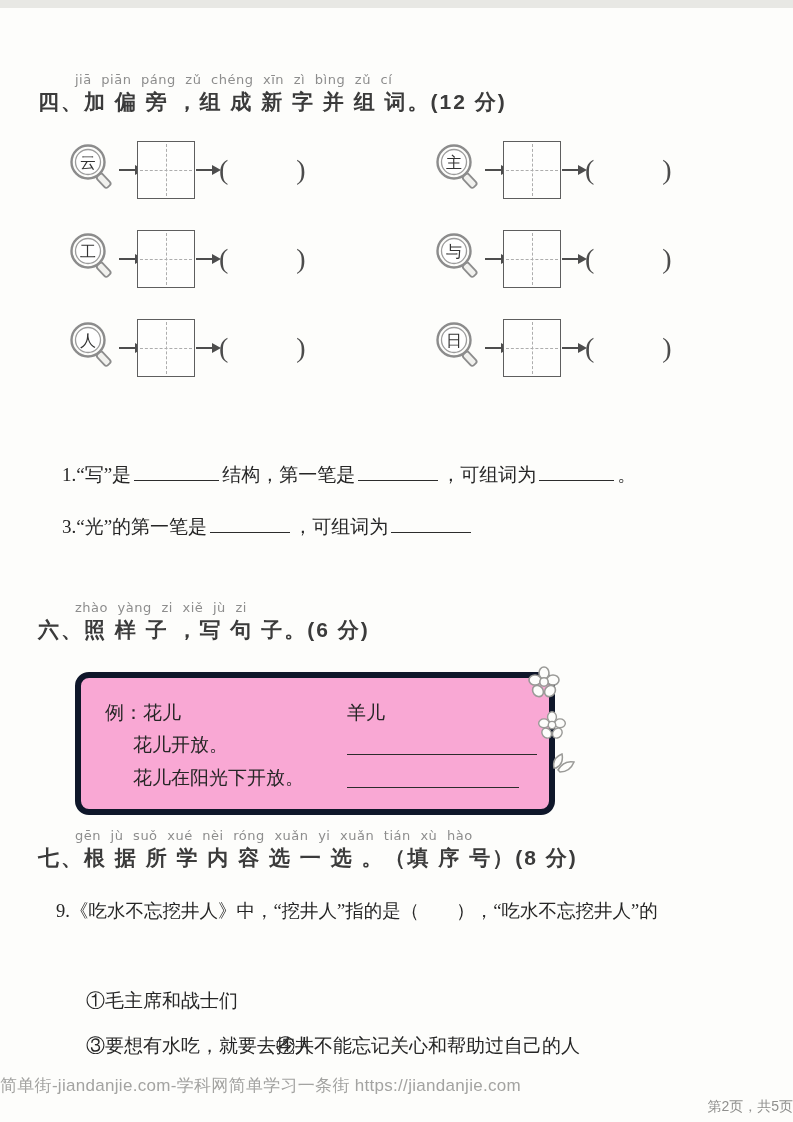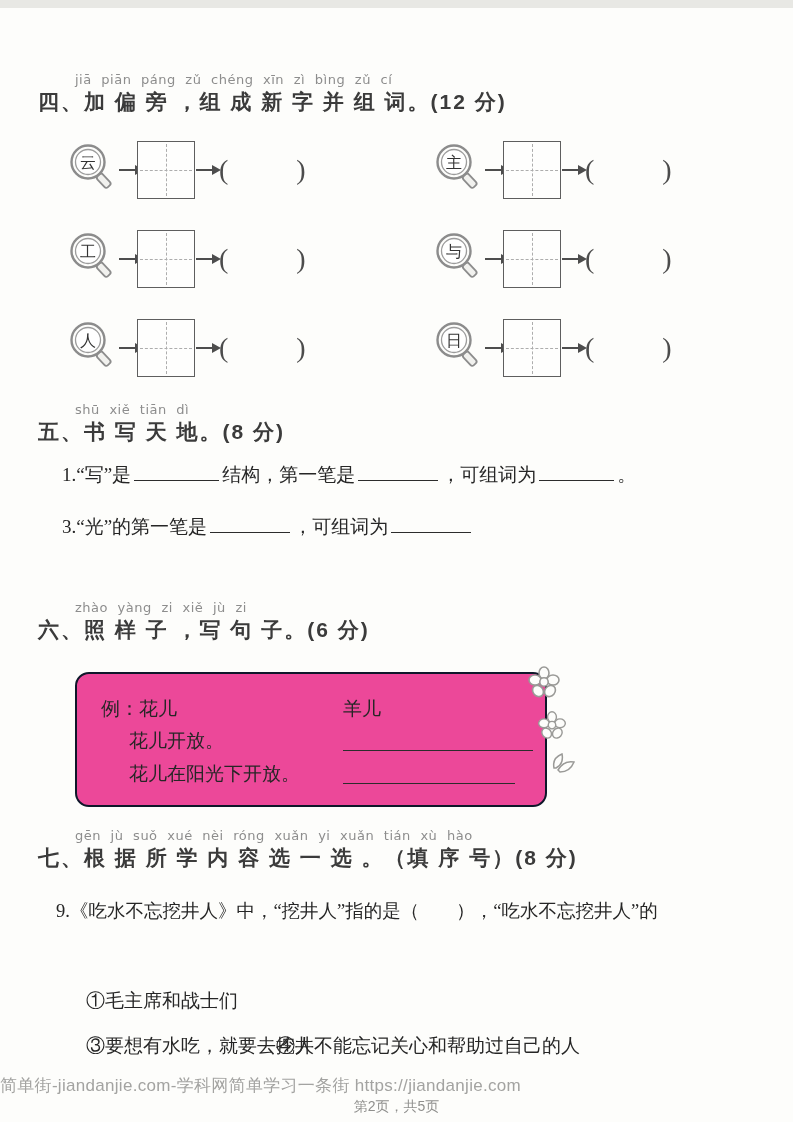--- a/index.html
+++ b/index.html
@@ -39,34 +39,34 @@
   
   .kai { font-family:"Liberation Serif", serif; color:#262626; font-size:19px; white-space:nowrap; }
   
   .wq-block { position:absolute; left:62px; top:454px; width:690px; }
   .wq { margin-bottom:26px; }
   .blank { display:inline-block; height:15px; border-bottom:1.4px solid #2c2c2c; margin:0 3px; vertical-align:baseline; }
   .b85 { width:85px; } .b80 { width:80px; } .b75 { width:75px; }
   
   .exbox {
     position:absolute; left:75px; top:664px; width:468px; height:131px;
-    border:2px solid #0f172a; border-radius:14px; background:#ec4899;
+    border:6px solid #0f172a; border-radius:14px; background:#f9a8d4;
   }
   .exbox .t { position:absolute; }
   .ansline { position:absolute; border-bottom:1.6px solid #2c2c2c; height:0; }
   .deco { position:absolute; }
   
   .s7q { position:absolute; white-space:nowrap; }
   
   .footer1 {
     position:absolute; left:0; right:0; top:1066px; text-align:left;
     font-size:17px; color:#a3a3a1; letter-spacing:0.3px;
   }
   .footer2 {
-    position:absolute; left:0; right:0; top:1090px; text-align:center;
+    position:absolute; left:0; right:0; top:1090px; text-align:right;
     font-size:14px; color:#8f8f8d;
   }
 </style>
 </head>
 <body>
 
 <div class="page">
 
   <div class="sec" style="top:64px">
     <div class="pinyin">jiā piān páng  zǔ chéng xīn  zì  bìng zǔ  cí</div>
@@ -166,24 +166,20 @@
       <span class="tzg"></span>
       <span class="arrow"></span>
       <span class="parens">
           <span class="po">(</span>
           <span class="pc">)</span>
         </span>
     </div>
 
   </div>
 
-  <div class="sec" style="top:394px">
-    <div class="pinyin">shū xiě tiān  dì</div>
-    <div class="sec-title">五、书 写 天 地。(8 分)</div>
-  </div>
 
   <div class="wq-block kai">
     <div class="wq">
       <span>1.“写”是</span><span class="blank b85"></span><span>结构，第一笔是</span><span class="blank b80"></span><span>，可组词为</span><span class="blank b75"></span><span>。</span>
     </div>
     <div class="wq">
       <span>3.“光”的第一笔是</span><span class="blank b80"></span><span>，可组词为</span><span class="blank b80"></span>
     </div>
   </div>
 

